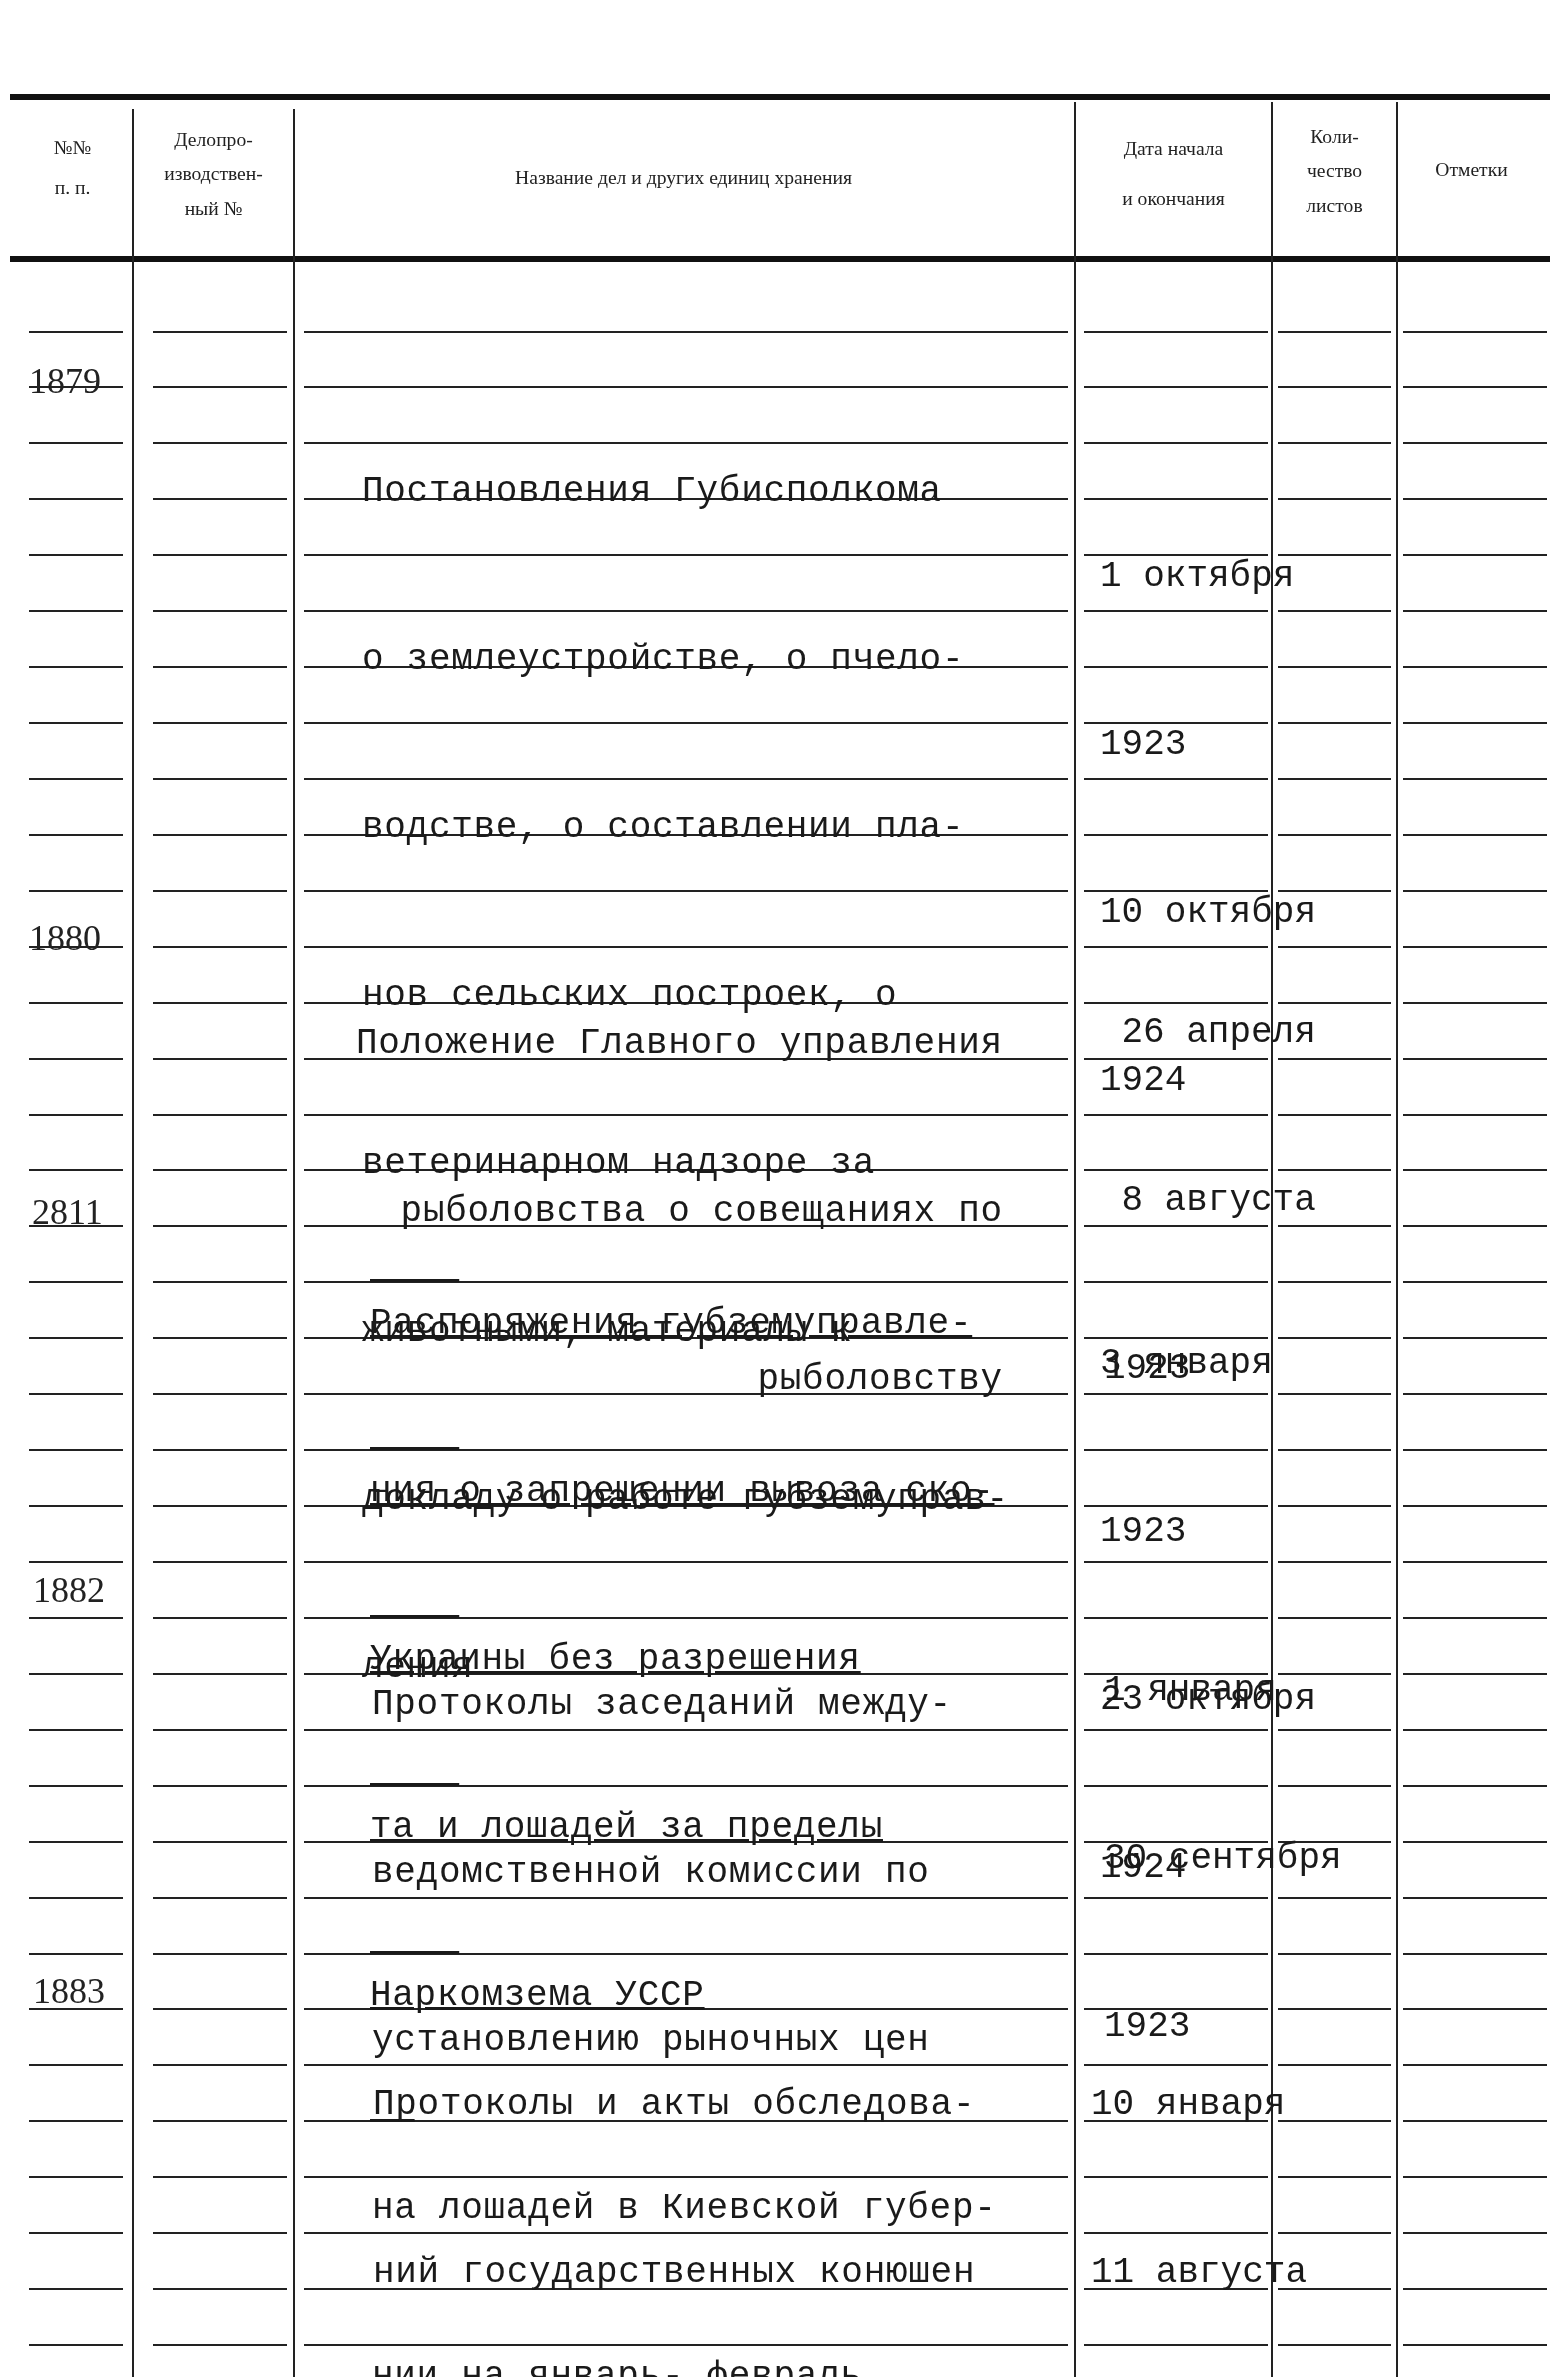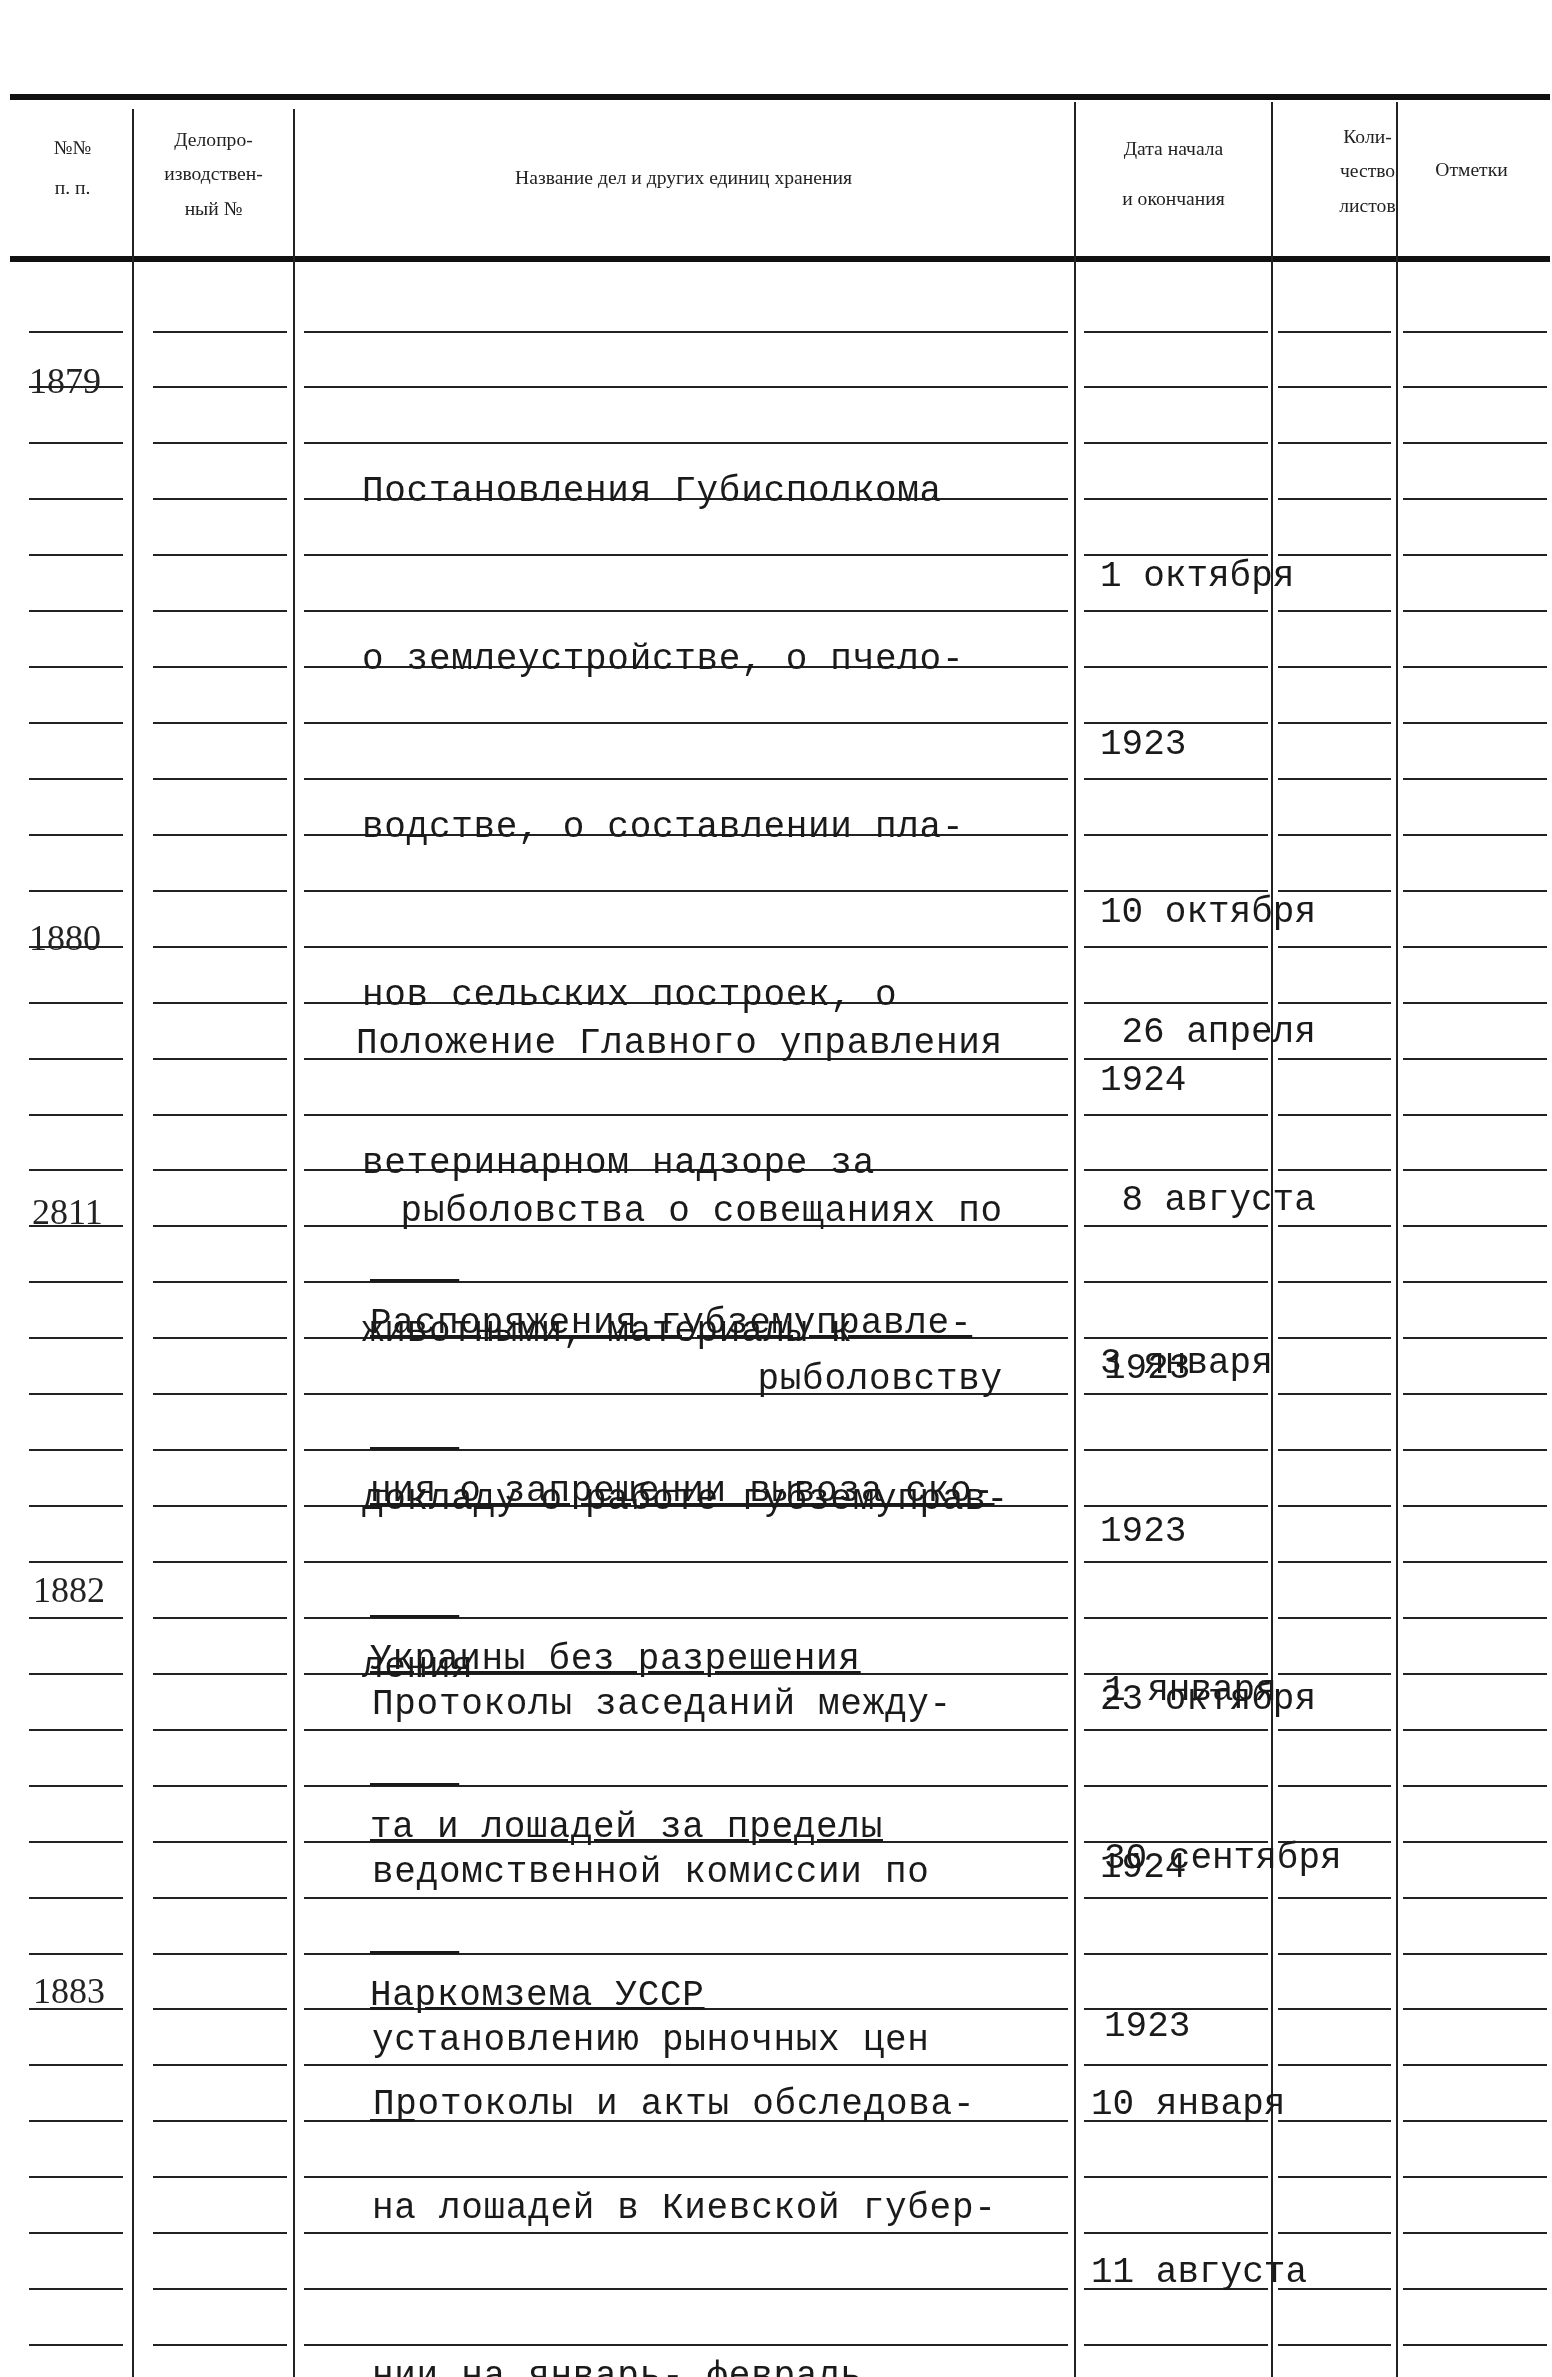--- a/index.html
+++ b/index.html
@@ -43,21 +43,21 @@
     <div>изводствен-</div>
     <div>ный №</div>
   </div>
   <div class="hdr" style="left:1077px; top:132px; width:193px;">
     <div>Дата начала</div>
     <div style="margin-top:16px;">и окончания</div>
   </div>
   <div class="hdr" style="left:295px; top:161px; width:777px;">
     <span>Название дел и других единиц хранения</span>
   </div>
-  <div class="hdr" style="left:1274px; top:120px; width:121px;padding-left:33px;">
+  <div class="hdr" style="left:1274px; top:120px; width:121px;">
     <div>Коли-</div>
     <div>чество</div>
     <div>листов</div>
   </div>
   <div class="hdr" style="left:1399px; top:153px; width:145px;">
     <span>Отметки</span>
   </div>
 
   <div id="rules">
       <div class="hline" style="left: 29px; width: 94px; top: 331px;"></div>
@@ -340,20 +340,21 @@
   </div>
   <div class="date" style="left:1104px; top:1551px;">
     <div>1 января</div>
     <div>30 сентября</div>
     <div>1923</div>
   </div>
 
   <div class="num" style="left:33px; top:1970px;">1883</div>
   <div class="txt" style="left:373px; top:1965px;">
     <div>Протоколы и акты обследова-</div>
+    <div>ний государственных конюшен</div>
     
     
   </div>
   <div class="date" style="left:1091px; top:1965px;">
     <div>10 января</div>
     <div>11 августа</div>
     
   </div>
 
 </div>

